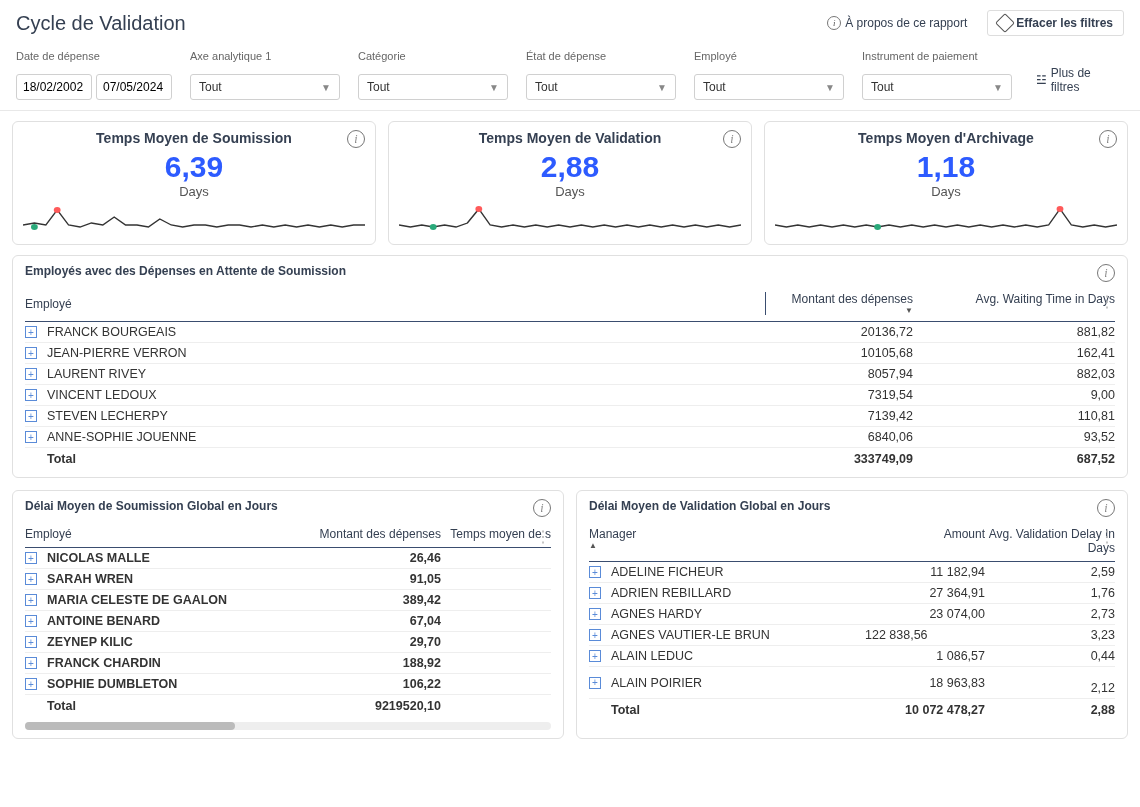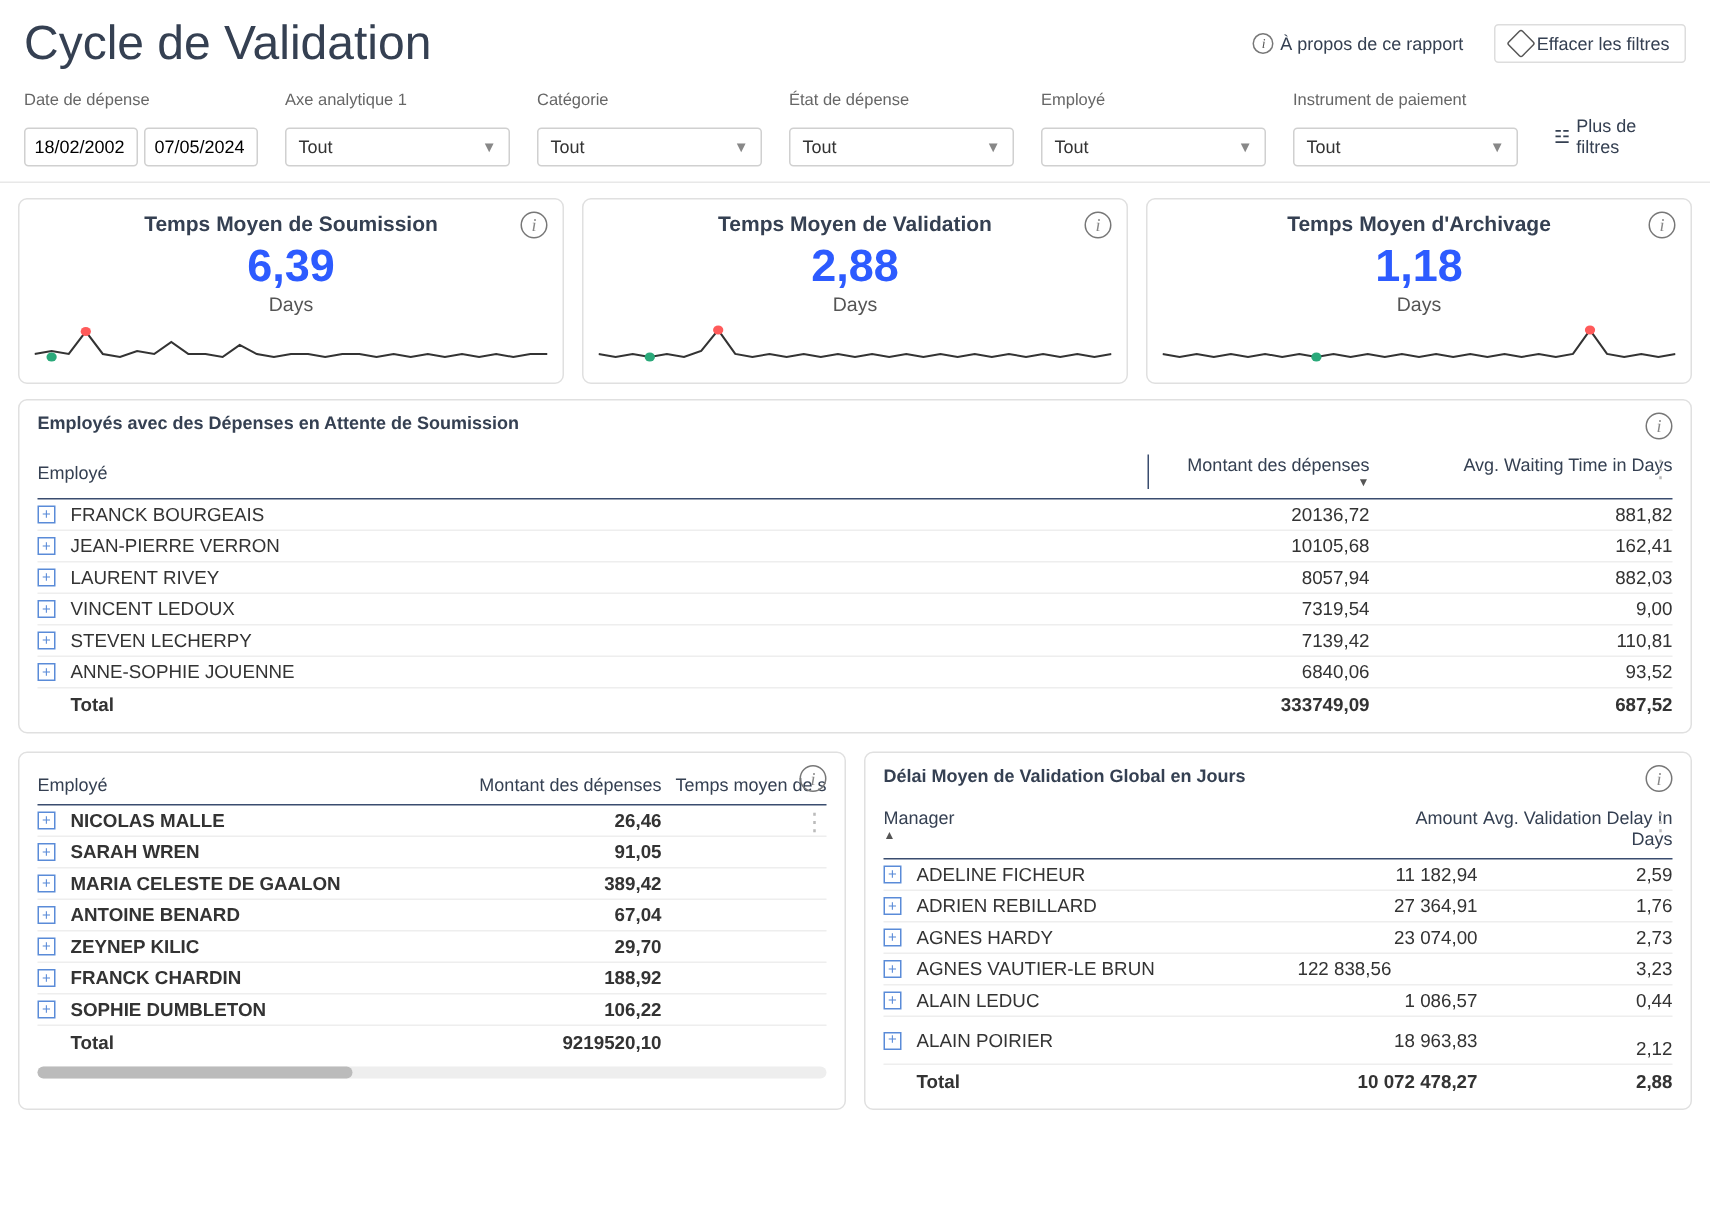--- a/index.html
+++ b/index.html
@@ -1,21 +1,21 @@
 <!DOCTYPE html>
 <html><head>
 <meta charset="utf-8">
 <style>
 * { box-sizing: border-box; margin: 0; padding: 0; }
 body { font-family: -apple-system, BlinkMacSystemFont, "Segoe UI", Arial, sans-serif; font-size: 13px; color: #333; background: #fff; width: 1140px; }
 .header { display: flex; align-items: center; padding: 10px 16px; }
-.title { font-size: 32px; font-weight: 400; color: #354052; flex: 1; }
+.title { font-size: 20px; font-weight: 400; color: #354052; flex: 1; }
 .header-actions { display: flex; gap: 12px; align-items: center; }
 .header-btn { display: flex; align-items: center; gap: 4px; font-size: 12px; color: #354052; cursor: pointer; padding: 4px 8px; }
-.header-btn.boxed { border: 1px solid #ddd; border-radius: 3px; padding: 5px 10px; }
+.header-btn.boxed { border: 1px solid #ddd; border-radius: 3px; padding: 5px 10px; font-weight: bold; }
 .info-circle { display: inline-flex; width: 14px; height: 14px; border: 1px solid #777; border-radius: 50%; align-items: center; justify-content: center; font-size: 9px; font-style: italic; font-family: serif; color: #555; }
 .info-circle.lg { width: 18px; height: 18px; font-size: 12px; }
 .eraser-icon { width: 14px; height: 14px; display: inline-block; transform: rotate(45deg); border: 1.5px solid #555; border-radius: 2px; }
 
 .filters { display: flex; gap: 18px; padding: 4px 16px 10px; align-items: flex-end; border-bottom: 1px solid #e8e8e8; }
 .filter-group { display: flex; flex-direction: column; gap: 12px; }
 .filter-label { font-size: 11px; color: #666; }
 .date-inputs { display: flex; gap: 4px; }
 .date-input { border: 1px solid #d0d0d0; border-radius: 3px; padding: 5px 6px; font-size: 12px; width: 76px; }
 .select { border: 1px solid #d0d0d0; border-radius: 3px; padding: 5px 8px; font-size: 12px; width: 150px; display: flex; justify-content: space-between; align-items: center; background: #fff; cursor: pointer; }
@@ -223,20 +223,21 @@
       <div class="col-num">333749,09</div>
       <div class="col-num2">687,52</div>
     </div>
   </div>
 </div>
 
 <div class="two-col">
   <div class="panel">
     <span class="panel-info info-circle lg">i</span>
     <span class="dots-menu">⋮</span>
+    <div class="panel-title">Délai Moyen de Soumission Global en Jours</div>
     <div class="table">
       <div class="th-row">
         <div class="col-name">Employé</div>
         <div style="width:150px;text-align:right;">Montant des dépenses</div>
         <div style="width:110px;text-align:right;overflow:hidden;white-space:nowrap;">Temps moyen de s</div>
       </div>
       <div id="submission-rows">
           <div class="td-row">
      <div class="col-name">
               <span class="expand-icon">+</span>

